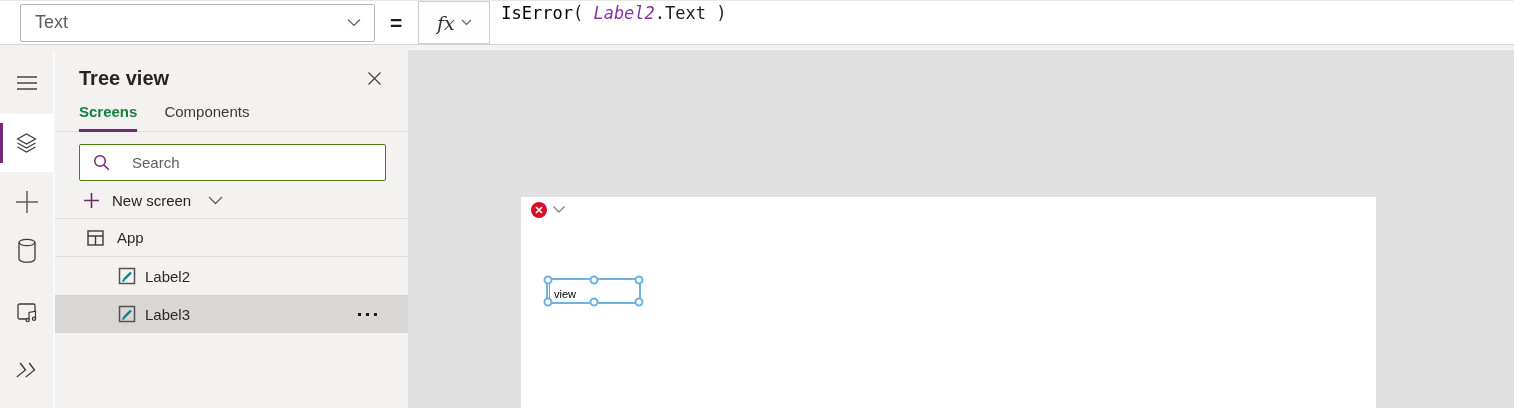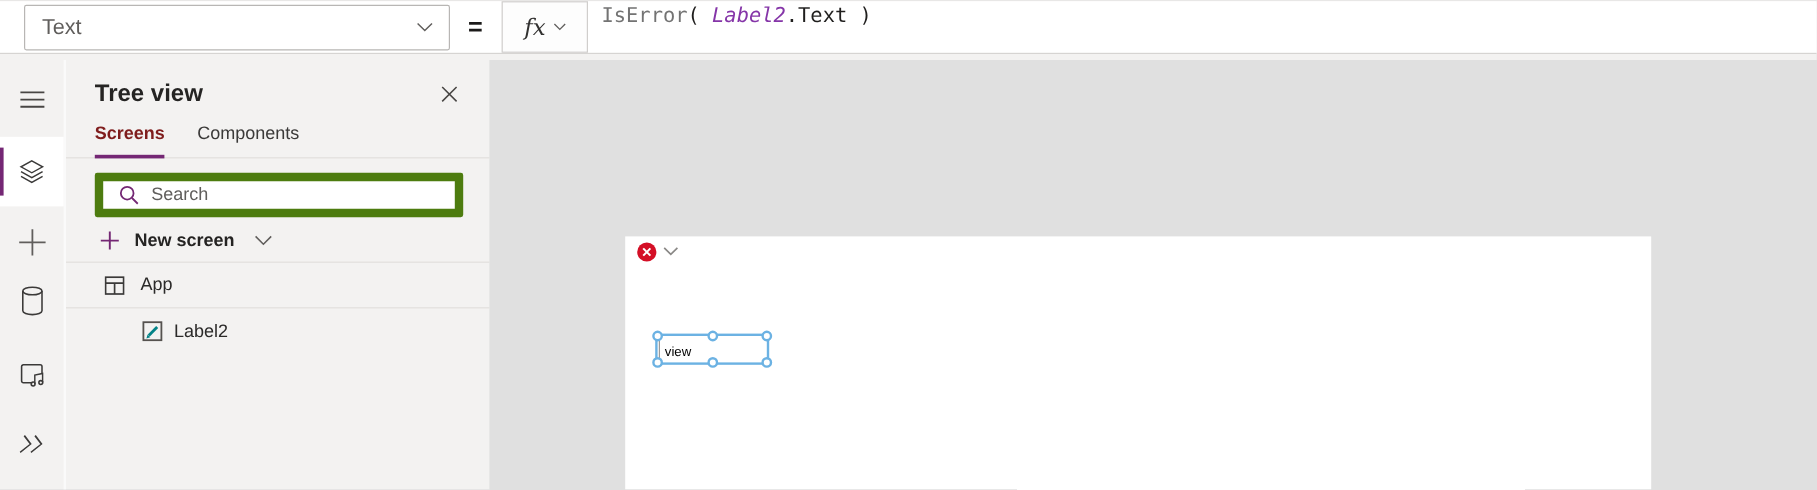--- a/index.html
+++ b/index.html
@@ -15,21 +15,21 @@
     justify-content:space-between; padding:0 13px 0 14px; color:#605e5c;
     font-size:18px; cursor:pointer; }
   .equals { margin-left:15px; font-size:21px; font-weight:700; color:#1b1a19; }
   .fx-box { margin-left:16px; width:72px; height:43px; border:1px solid #d0cecc;
     background:#fdfdfd; display:flex; align-items:center; justify-content:center;
     gap:6px; cursor:pointer; }
   .fx-glyph { font-family:"DejaVu Serif", serif; font-style:italic; font-size:19px;
     color:#323130; }
   .formula { flex:1; padding-left:11px; font-family:"DejaVu Sans Mono", monospace;
     font-size:17px; white-space:pre; color:#201f1e; }
-  .tok-fn { color:#737373; }
+  .tok-fn { color:#000000; }
   .tok-ctrl { color:#8535a8; font-style:italic; }
 
   
   .main { display:flex; height:358px;justify-content:center; }
 
   
   .rail { width:55px; background:#f3f2f1; display:flex; flex-direction:column;
     align-items:center; flex-shrink:0; border-right:2px solid #fafafa; }
   .rail-btn { width:53px; height:26px; display:flex; align-items:center;
     justify-content:center; cursor:pointer; }
@@ -42,30 +42,30 @@
   
   .panel { width:353px; background:#f3f2f1; flex-shrink:0; display:flex;
     flex-direction:column; }
   .panel-header { display:flex; align-items:center; justify-content:space-between;
     padding:17px 26px 0 24px; }
   .panel-title { font-size:20px; font-weight:600; color:#252423; }
   .close-btn { cursor:pointer; display:flex; }
   .tabs { display:flex; gap:27px; padding:0 24px; margin-top:13px;
     border-bottom:1px solid #e1dfdd; }
   .tab { font-size:15px; padding-bottom:9px; color:#3b3a39; cursor:pointer; }
-  .tab.active { font-weight:700; color:#7f1d1d; border-bottom:3px solid #742774;
+  .tab.active { font-weight:700; color:#15803d; border-bottom:3px solid #742774;
     margin-bottom:-1px; }
   .search-box { margin:12px 22px 0 24px; height:37px; background:#fff;
-    border:7px solid #4d7c0f; border-radius:2px; display:flex; align-items:center;
-    padding-left:13px; gap:10px; }
+    border:1px solid #4d7c0f; border-radius:2px; display:flex; align-items:center;
+    padding-left:13px; gap:22px; }
   .search-box input { border:none; outline:none; font-size:15px; color:#323130;
     flex:1; background:transparent; font-family:"Liberation Sans", sans-serif; }
   .search-box input::placeholder { color:#605e5c; }
   .new-screen { display:flex; align-items:center; gap:12px; margin:11px 24px 9px 28px;
-    cursor:pointer;font-weight:bold; }
+    cursor:pointer; }
   .new-screen-label { font-size:15px; color:#252423; }
   .tree { border-top:1px solid #e1dfdd; }
   .tree-row { height:38px; display:flex; align-items:center; font-size:15px;
     color:#2b2a29; cursor:pointer; }
   .row-app { padding-left:32px; gap:13px; border-bottom:1px solid #e1dfdd; }
   .row-screen { padding-left:10px; gap:10px; }
   .row-label { padding-left:63px; gap:9px; }
   .tree-row.selected { background:#d8d7d6; }
   .more { margin-left:auto; margin-right:31px; display:flex; gap:5px;
     align-items:center; cursor:pointer; }
@@ -225,20 +225,35 @@
         <span style="display:flex">
           <svg width="18" height="18" viewBox="0 0 18 18" fill="none">
             <rect x="1.5" y="1.5" width="15" height="15" stroke="#55524f" stroke-width="1.5"></rect>
             <path d="M6 12.5 L13 5.5" stroke="#038387" stroke-width="2.4"></path>
             <path d="M4 15 L5 11.8 L7.2 14 Z" fill="#038387"></path>
             </svg>
         </span>
         <span>Label2</span>
       </div>
 
+      <div class="tree-row row-label selected">
+        <span style="display:flex">
+          <svg width="18" height="18" viewBox="0 0 18 18" fill="none">
+            <rect x="1.5" y="1.5" width="15" height="15" stroke="#55524f" stroke-width="1.5"></rect>
+            <path d="M6 12.5 L13 5.5" stroke="#038387" stroke-width="2.4"></path>
+            <path d="M4 15 L5 11.8 L7.2 14 Z" fill="#038387"></path>
+            </svg>
+        </span>
+        <span>Label3</span>
+        <span class="more">
+          <i></i>
+            <i></i>
+            <i></i>
+        </span>
+      </div>
     </div>
   </div>
 
   <div class="canvas-area">
     <div class="canvas">
 
       <div class="err-badge">
         <svg width="8" height="8" viewBox="0 0 8 8" fill="none" stroke="#fff" stroke-width="1.7">
           <path d="M1 1 L7 7 M7 1 L1 7"></path>
           </svg>

